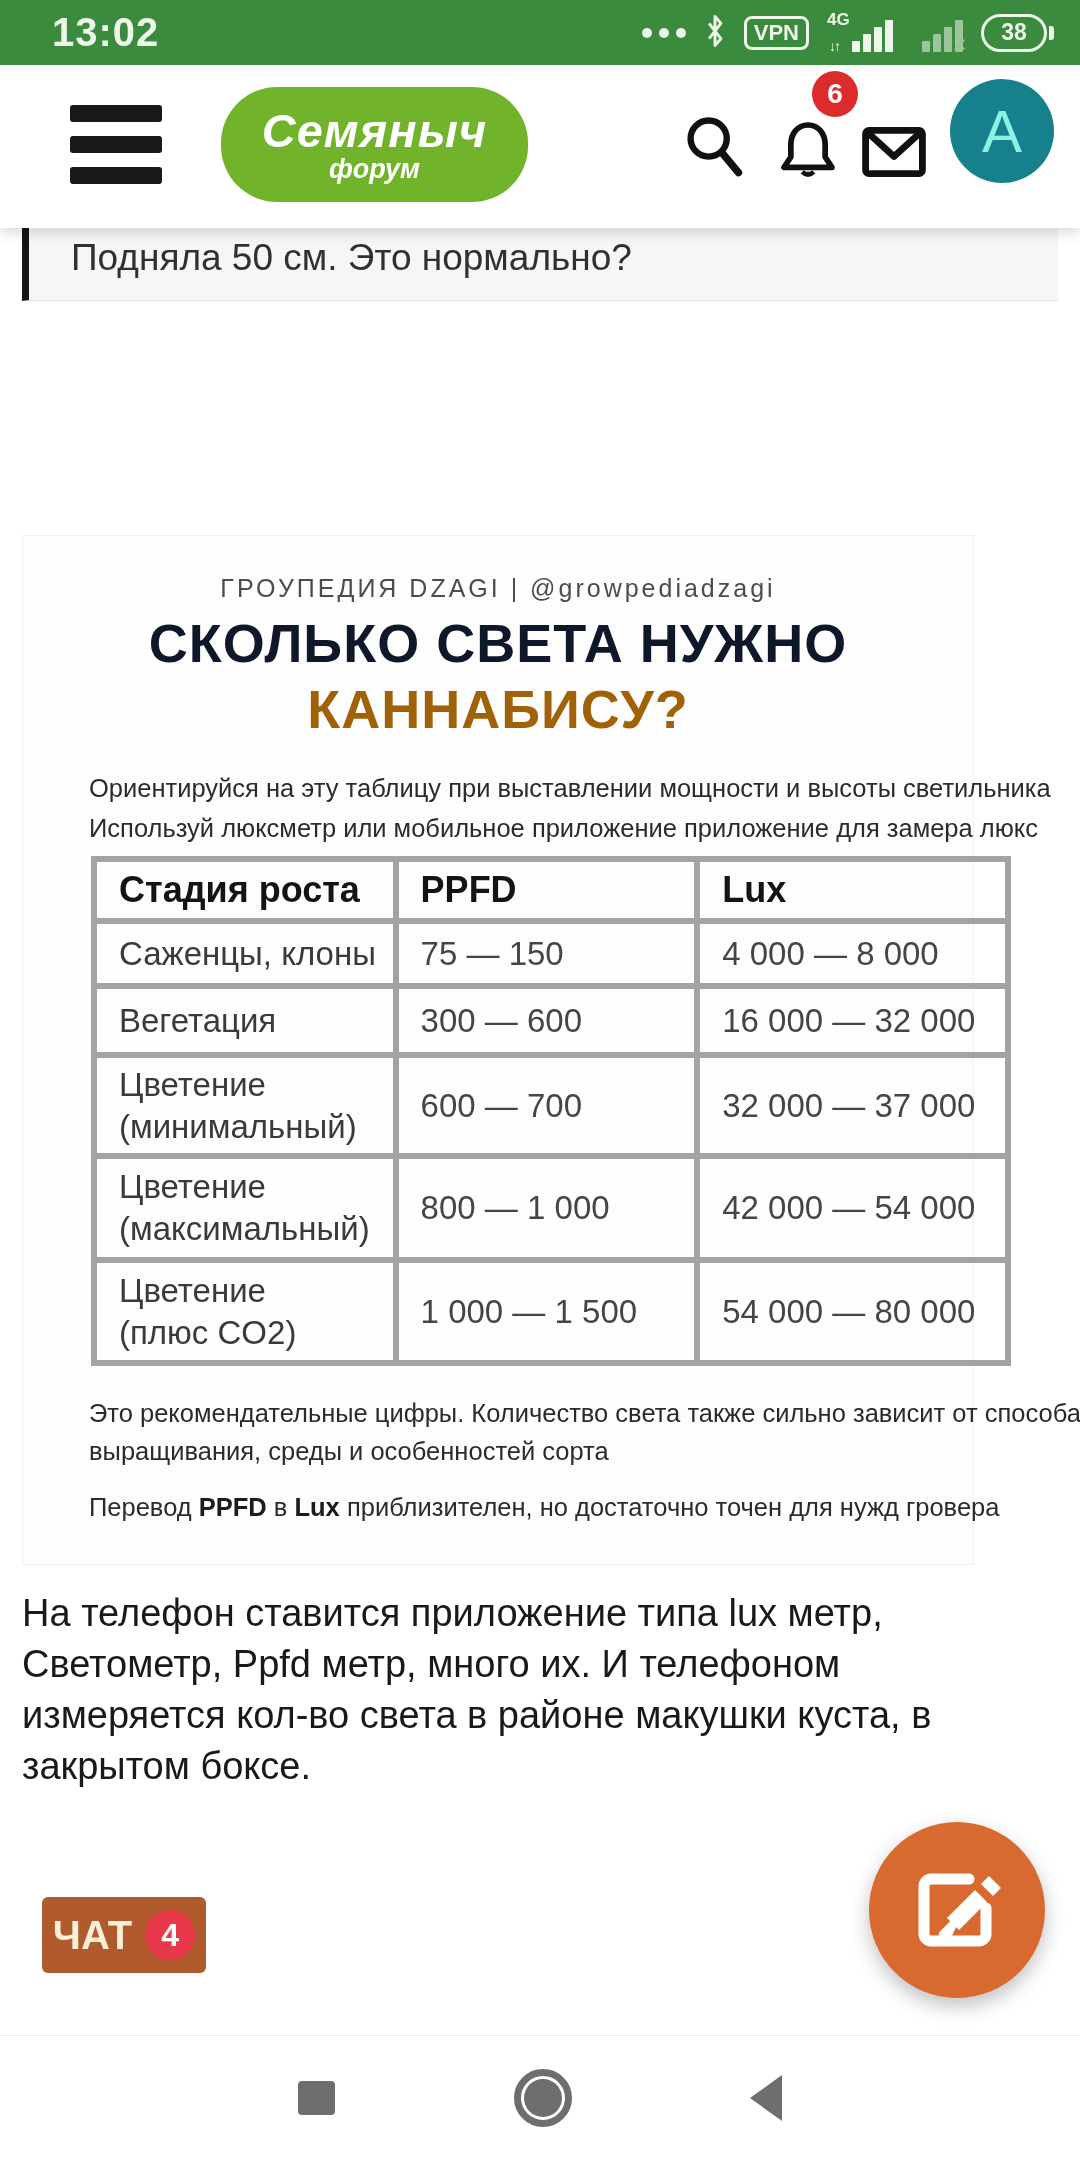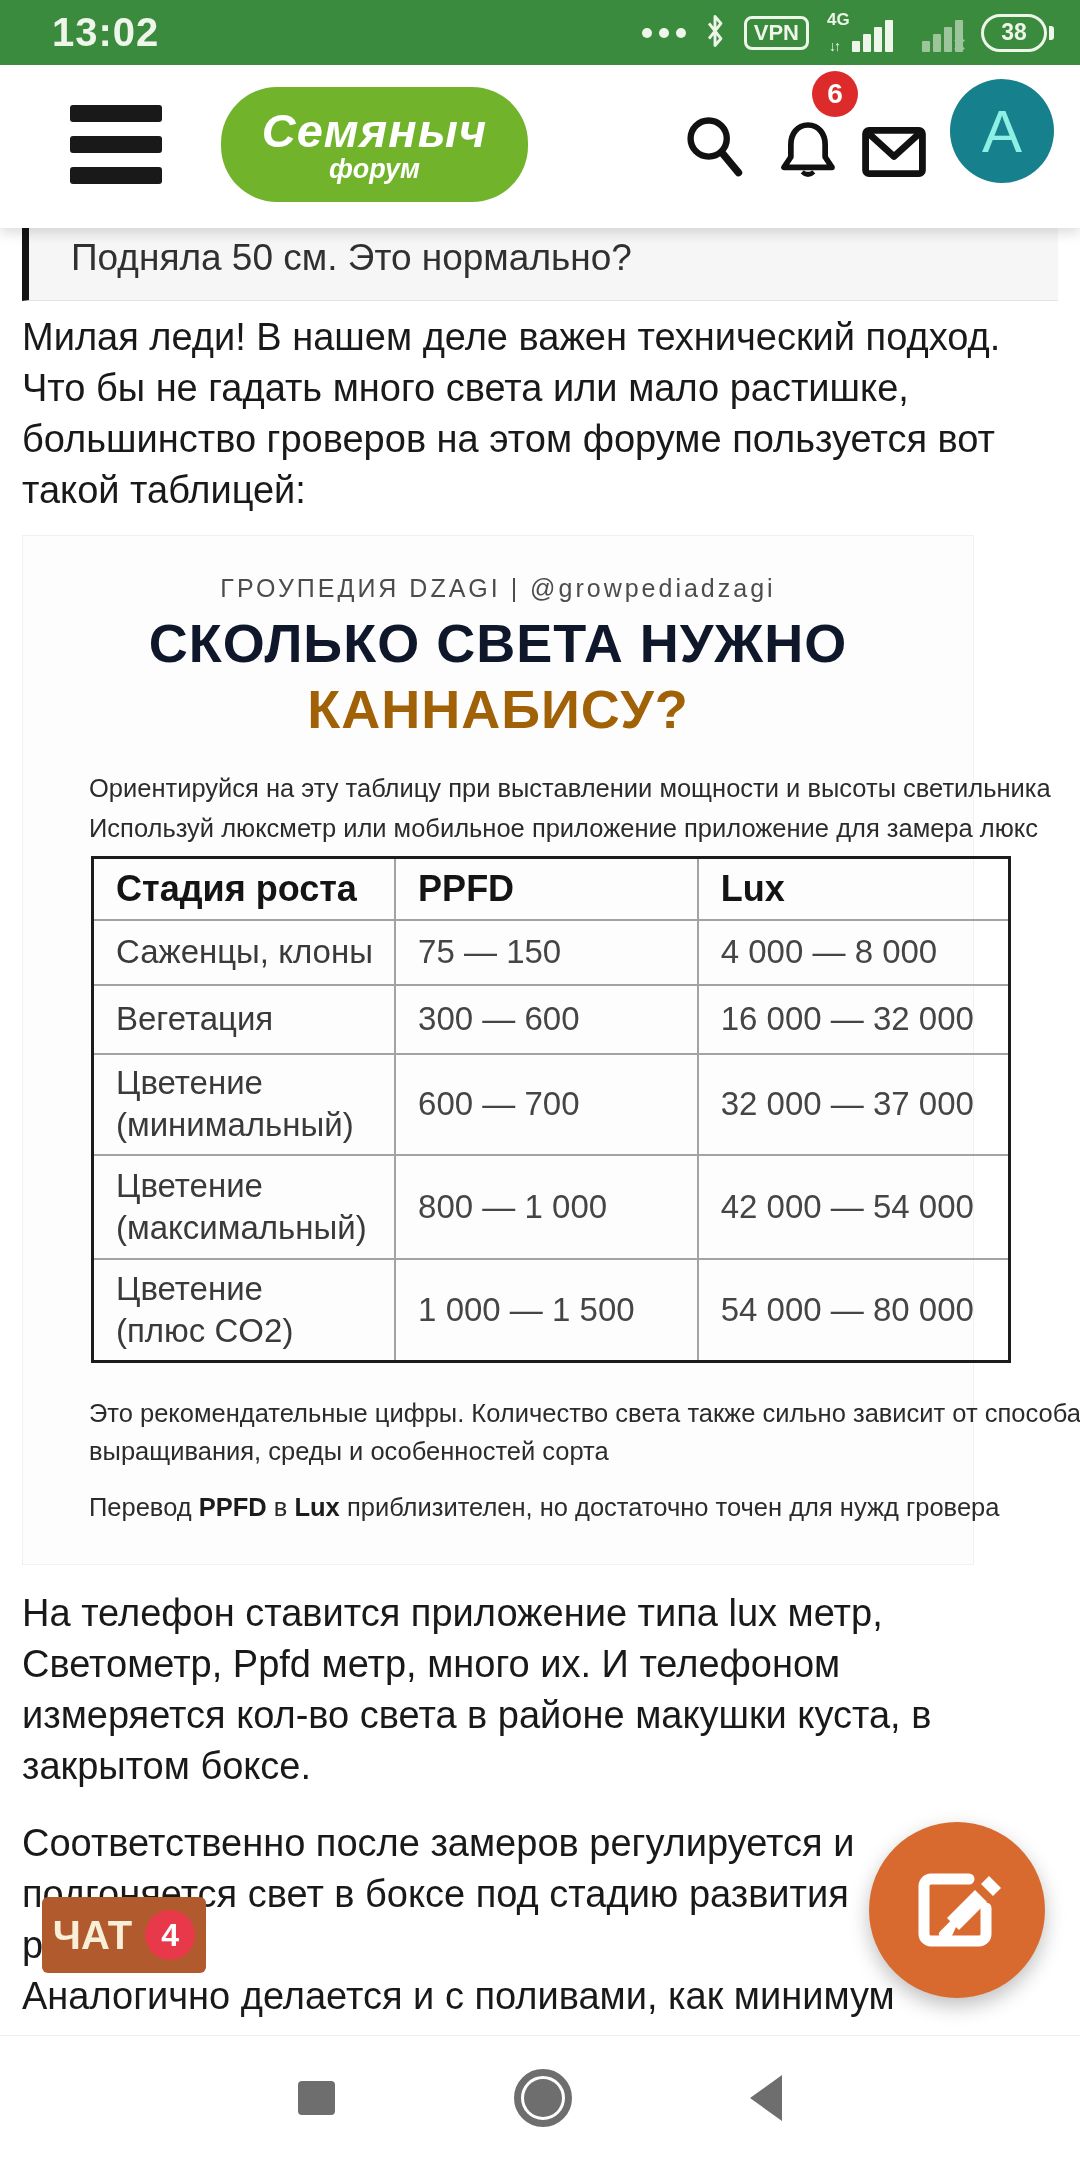--- a/index.html
+++ b/index.html
@@ -55,21 +55,21 @@
   .card{position:absolute;top:535px;left:22px;width:952px;height:1030px;background:#fdfdfd;
     border:1px solid #f1f1f1;}
   .ig-source{position:absolute;top:38px;left:0;width:100%;text-align:center;font-size:25px;
     letter-spacing:3px;color:#4c4c4c;}
   .ig-title{position:absolute;left:0;width:100%;text-align:center;font-size:54px;font-weight:bold;letter-spacing:1px;}
   .ig-t1{top:76px;} .ig-t2{top:142px;}
   .ig-sub{position:absolute;top:232px;left:66px;width:950px;font-size:25.5px;line-height:40px;color:#2b2b2b;}
   .ig-sub div{white-space:nowrap;}
   .ig-table{position:absolute;top:320px;left:68px;border-collapse:collapse;width:920px;table-layout:fixed;
     border:3px solid #1c1c1c;}
-  .ig-table th,.ig-table td{border:2px solid #a3a3a3;text-align:left;padding-left:22px;vertical-align:middle;}
+  .ig-table th,.ig-table td{border:6px solid #a3a3a3;text-align:left;padding-left:22px;vertical-align:middle;}
   .ig-table th{font-size:36px;font-weight:bold;color:#141414;height:62px;}
   .ig-table td{font-size:33px;color:#454545;}
   .ig-table td:first-child{color:#3a3a3a;white-space:pre-line;line-height:42px;}
   .ig-table tbody tr:nth-child(1){height:65px;} .ig-table tbody tr:nth-child(2){height:69px;}
   .ig-table tbody tr:nth-child(3){height:101px;} .ig-table tbody tr:nth-child(4){height:104px;}
   .ig-table tbody tr:nth-child(5){height:103px;}
   .ig-note{position:absolute;left:66px;width:950px;font-size:25.5px;line-height:38px;color:#2b2b2b;}
   .ig-n1{top:858px;} .ig-n1 div{white-space:nowrap;}
   .ig-n2{top:952px;white-space:nowrap;}
   .ig-n2 b{font-weight:bold;color:#1c1c1c;}
@@ -167,26 +167,20 @@
     </div>
     <div class="avatar" style="background: rgb(23, 128, 141);">
       <span>A</span>
     </div>
   </div>
 
   <div class="quote">
     <span>Подняла 50 см. Это нормально?</span>
   </div>
 
-  <div class="para p1">
-      <div>Милая леди! В нашем деле важен технический подход.</div>
-      <div>Что бы не гадать много света или мало растишке,</div>
-      <div>большинство гроверов на этом форуме пользуется вот</div>
-      <div>такой таблицей:</div>
-    </div>
 
   <div class="card">
     <div class="ig-source">ГРОУПЕДИЯ DZAGI | @growpediadzagi</div>
     <div class="ig-title ig-t1" style="color: #0f172a;">СКОЛЬКО СВЕТА НУЖНО</div>
     <div class="ig-title ig-t2" style="color: #a16207;">КАННАБИСУ?</div>
     <div class="ig-sub">
         <div>Ориентируйся на эту таблицу при выставлении мощности и высоты светильника</div>
         <div>Используй люксметр или мобильное приложение приложение для замера люкс</div>
       </div>
     <table class="ig-table">
@@ -239,26 +233,20 @@
       </div>
     <div class="ig-note ig-n2"><span>Перевод </span><b>PPFD</b><span> в </span><b>Lux</b><span> приблизителен, но достаточно точен для нужд гровера</span></div>
   </div>
 
   <div class="para p2">
       <div>На телефон ставится приложение типа lux метр,</div>
       <div>Светометр, Ppfd метр, много их. И телефоном</div>
       <div>измеряется кол-во света в районе макушки куста, в</div>
       <div>закрытом боксе.</div>
     </div>
-  <div class="para p3">
-      <div>Соответственно после замеров регулируется и</div>
-      <div>подгоняется свет в боксе под стадию развития</div>
-      <div>р</div>
-      <div>Аналогично делается и с поливами, как минимум</div>
-    </div>
 
   <div class="chat-btn" style="background: rgb(177, 90, 45);">
     <span class="chat-label">ЧАТ</span>
     <span class="chat-badge">4</span>
   </div>
 
   <div class="fab" style="background: rgb(217, 106, 47);">
     <span>
       <svg width="100" height="100" viewBox="0 0 100 100">
         <path d="M62 21 H24 a7 7 0 0 0 -7 7 V76 a7 7 0 0 0 7 7 H72 a7 7 0 0 0 7 -7 V50" fill="none" stroke="#fff" stroke-width="11" stroke-linecap="round"></path>

